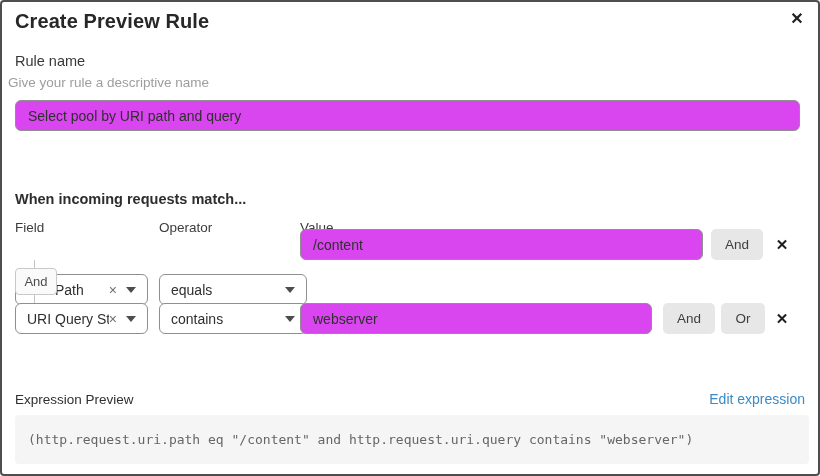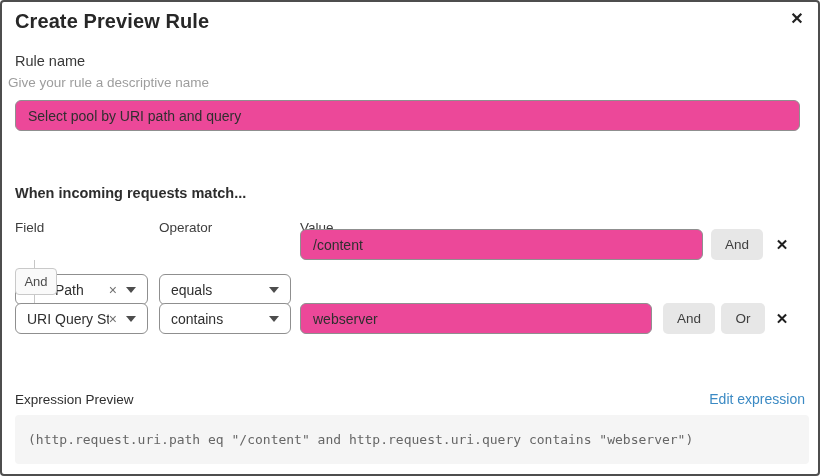--- a/index.html
+++ b/index.html
@@ -30,27 +30,27 @@
     background:none; border:none; cursor:pointer;
     font-size:16px; font-weight:700; color:#222;
     line-height:26px; text-align:center;
     font-family:"Liberation Sans", sans-serif;
   }
 
   .rule-label   { left:13px; top:51px; font-size:14.5px; color:#383838; }
   .rule-helper  { left:6px; top:73px; font-size:13.5px; color:#9d9d9d; }
   .text-input {
     border:1px solid #8f8f8f; border-radius:6px;
-    background:#ec4899; color:#2f2f2f;
+    background:#d946ef; color:#2f2f2f;
     font-size:14px; font-family:"Liberation Sans", sans-serif;
     padding:0 12px; outline:none;
   }
   .rule-input { left:13px; top:98px; width:785px; height:31px; }
 
-  .match-heading { left:13px; top:183px; font-size:14.5px; font-weight:700; color:#2d2d2d; }
+  .match-heading { left:13px; top:189px; font-size:14.5px; font-weight:700; color:#2d2d2d; }
 
   .col-label { top:218px; font-size:13.5px; color:#3d3d3d; }
   .col-field    { left:13px; }
   .col-operator { left:157px; }
   .col-value    { left:298px; }
 
   .select {
     height:31px;
     border:1px solid #8f8f8f; border-radius:6px;
     background:#fff;
@@ -68,21 +68,21 @@
     width:0; height:0;
     border-left:5px solid transparent;
     border-right:5px solid transparent;
     border-top:6px solid #4d4d4d;
     flex:0 0 auto;
   }
 
   .row1 { top:227px;margin-top:45px; }
   .row2 { top:301px; }
   .sel-field    { left:13px;  width:133px; }
-  .sel-operator { left:157px; width:132px; }
+  .sel-operator { left:157px; width:148px; }
   .val1 { left:298px; top:227px; width:403px; height:31px; }
   .val2 { left:298px; top:301px; width:352px; height:31px; }
 
   .op-btn {
     height:31px;
     background:#e7e7e7; border:none; border-radius:5px;
     font-size:13.5px; color:#404040;
     font-family:"Liberation Sans", sans-serif;
     cursor:pointer;
     display:flex; align-items:center; justify-content:center;

